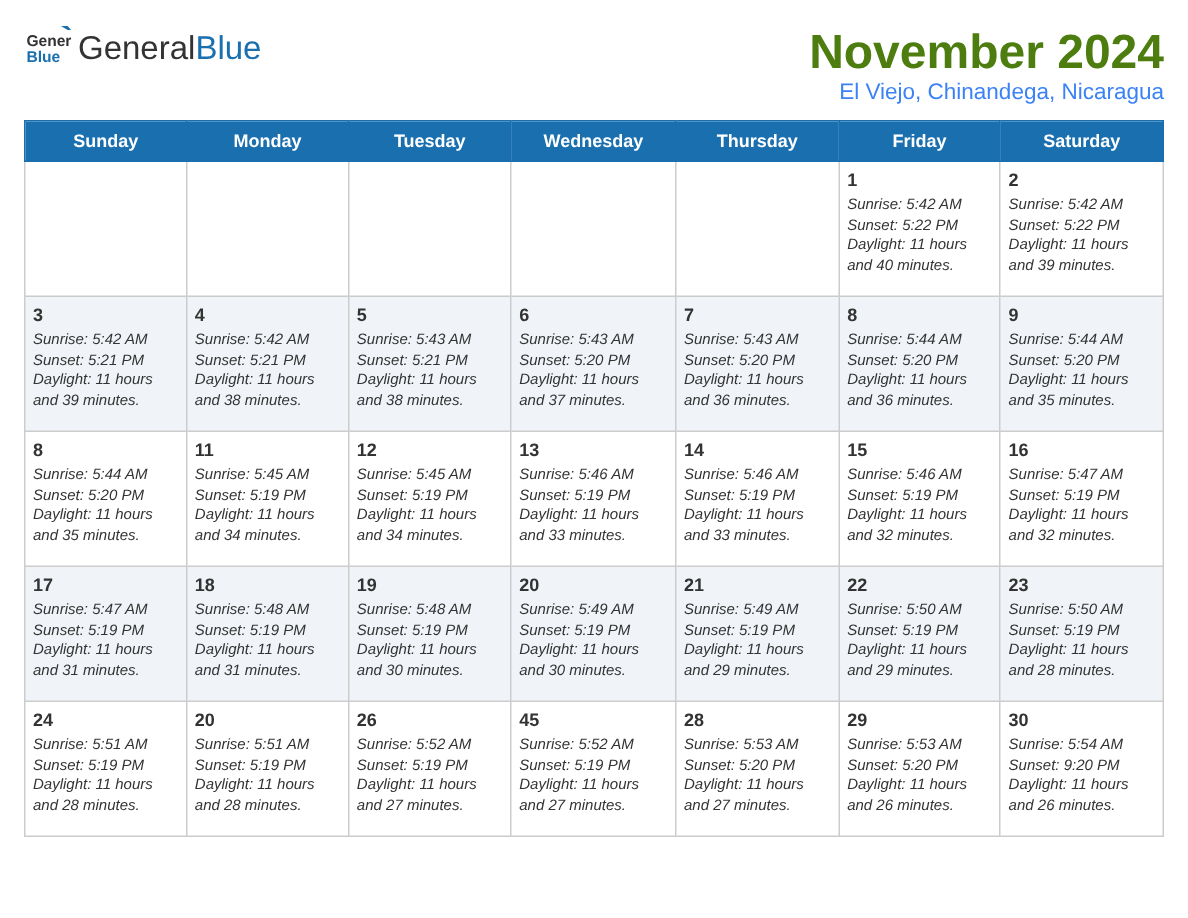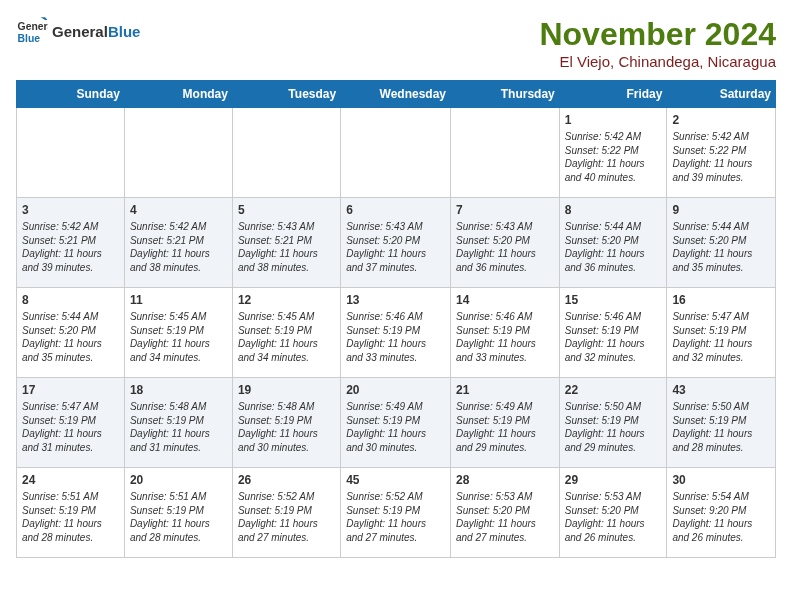--- a/index.html
+++ b/index.html
@@ -15,54 +15,54 @@
       justify-content: space-between;
       align-items: flex-start;
       margin-bottom: 10px;
     }
     .logo {
       display: flex;
       align-items: center;
       gap: 4px;
     }
     .logo-text {
-      font-size: 15px;
-      font-weight: bold;
+      font-size: 22px;
+      font-weight: normal;
       line-height: 1.1;
     }
     .logo-general { color: #333; }
     .logo-blue { color: #1a6faf; }
     .logo-icon {
       width: 32px;
       height: 32px;
     }
     .title-section {
       text-align: right;
     }
     .month-title {
       font-size: 32px;
       font-weight: bold;
       color: #4d7c0f;
     }
     .location {
       font-size: 15px;
-      color: #7f1d1d;
+      color: #3b82f6;
     }
     table {
       width: 100%;
       border-collapse: collapse;
       font-size: 10.5px;
     }
     thead tr {
       background-color: #1a6faf;
       color: #fff;
     }
     thead th {
       padding: 6px 4px;
-      text-align: right;
+      text-align: center;
       font-size: 12px;
       font-weight: bold;
       border: 1px solid #1a6faf;
     }
     tbody tr {
       vertical-align: top;
     }
     tbody td {
       border: 1px solid #ccc;
       padding: 4px 5px;
@@ -267,21 +267,21 @@
 Sunset: 5:19 PM
 Daylight: 11 hours and 29 minutes.</div>
         </td>
         <td>
           <span class="day-num">22</span>
           <div class="cell-content" style="white-space: pre-line;">Sunrise: 5:50 AM
 Sunset: 5:19 PM
 Daylight: 11 hours and 29 minutes.</div>
         </td>
         <td>
-          <span class="day-num">43</span>
+          <span class="day-num">23</span>
           <div class="cell-content" style="white-space: pre-line;">Sunrise: 5:50 AM
 Sunset: 5:19 PM
 Daylight: 11 hours and 28 minutes.</div>
         </td>
       </tr>
       <tr>
         <td>
           <span class="day-num">24</span>
           <div class="cell-content" style="white-space: pre-line;">Sunrise: 5:51 AM
 Sunset: 5:19 PM

